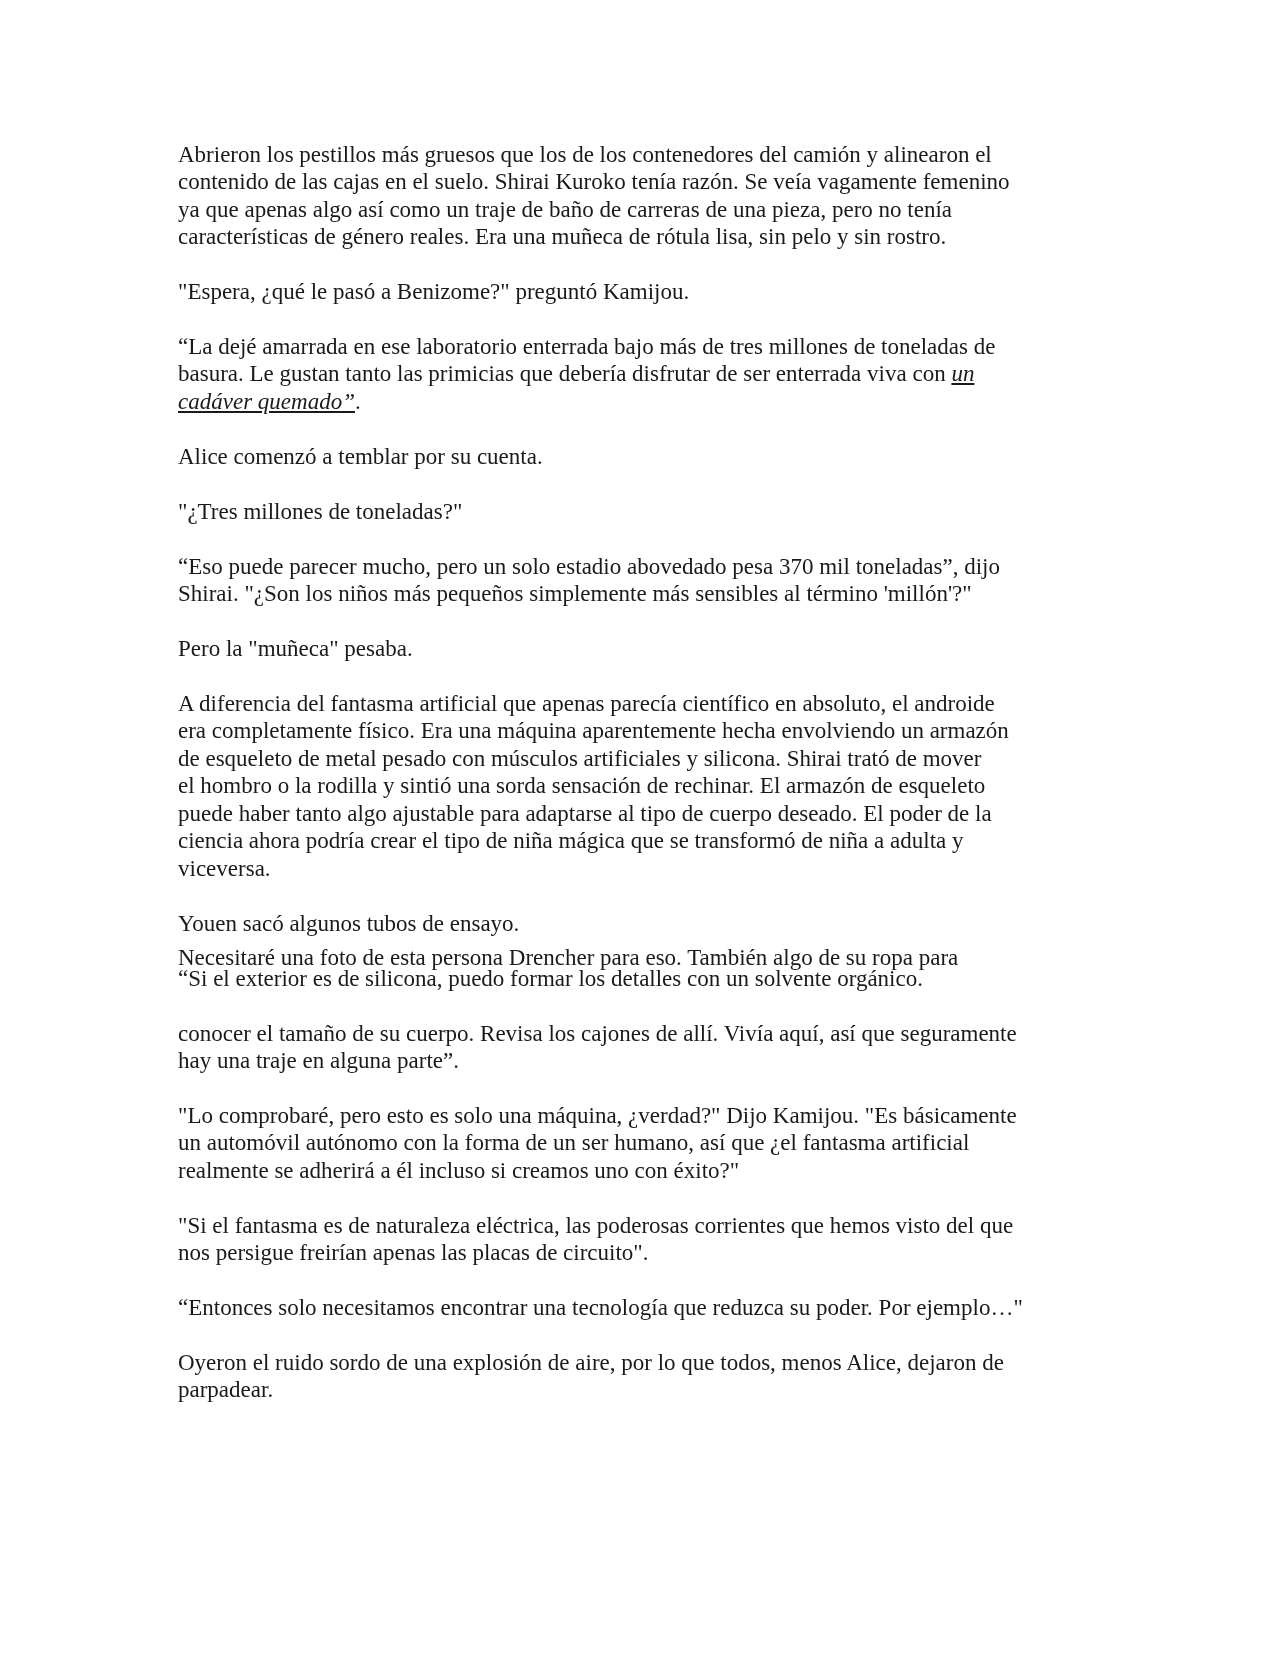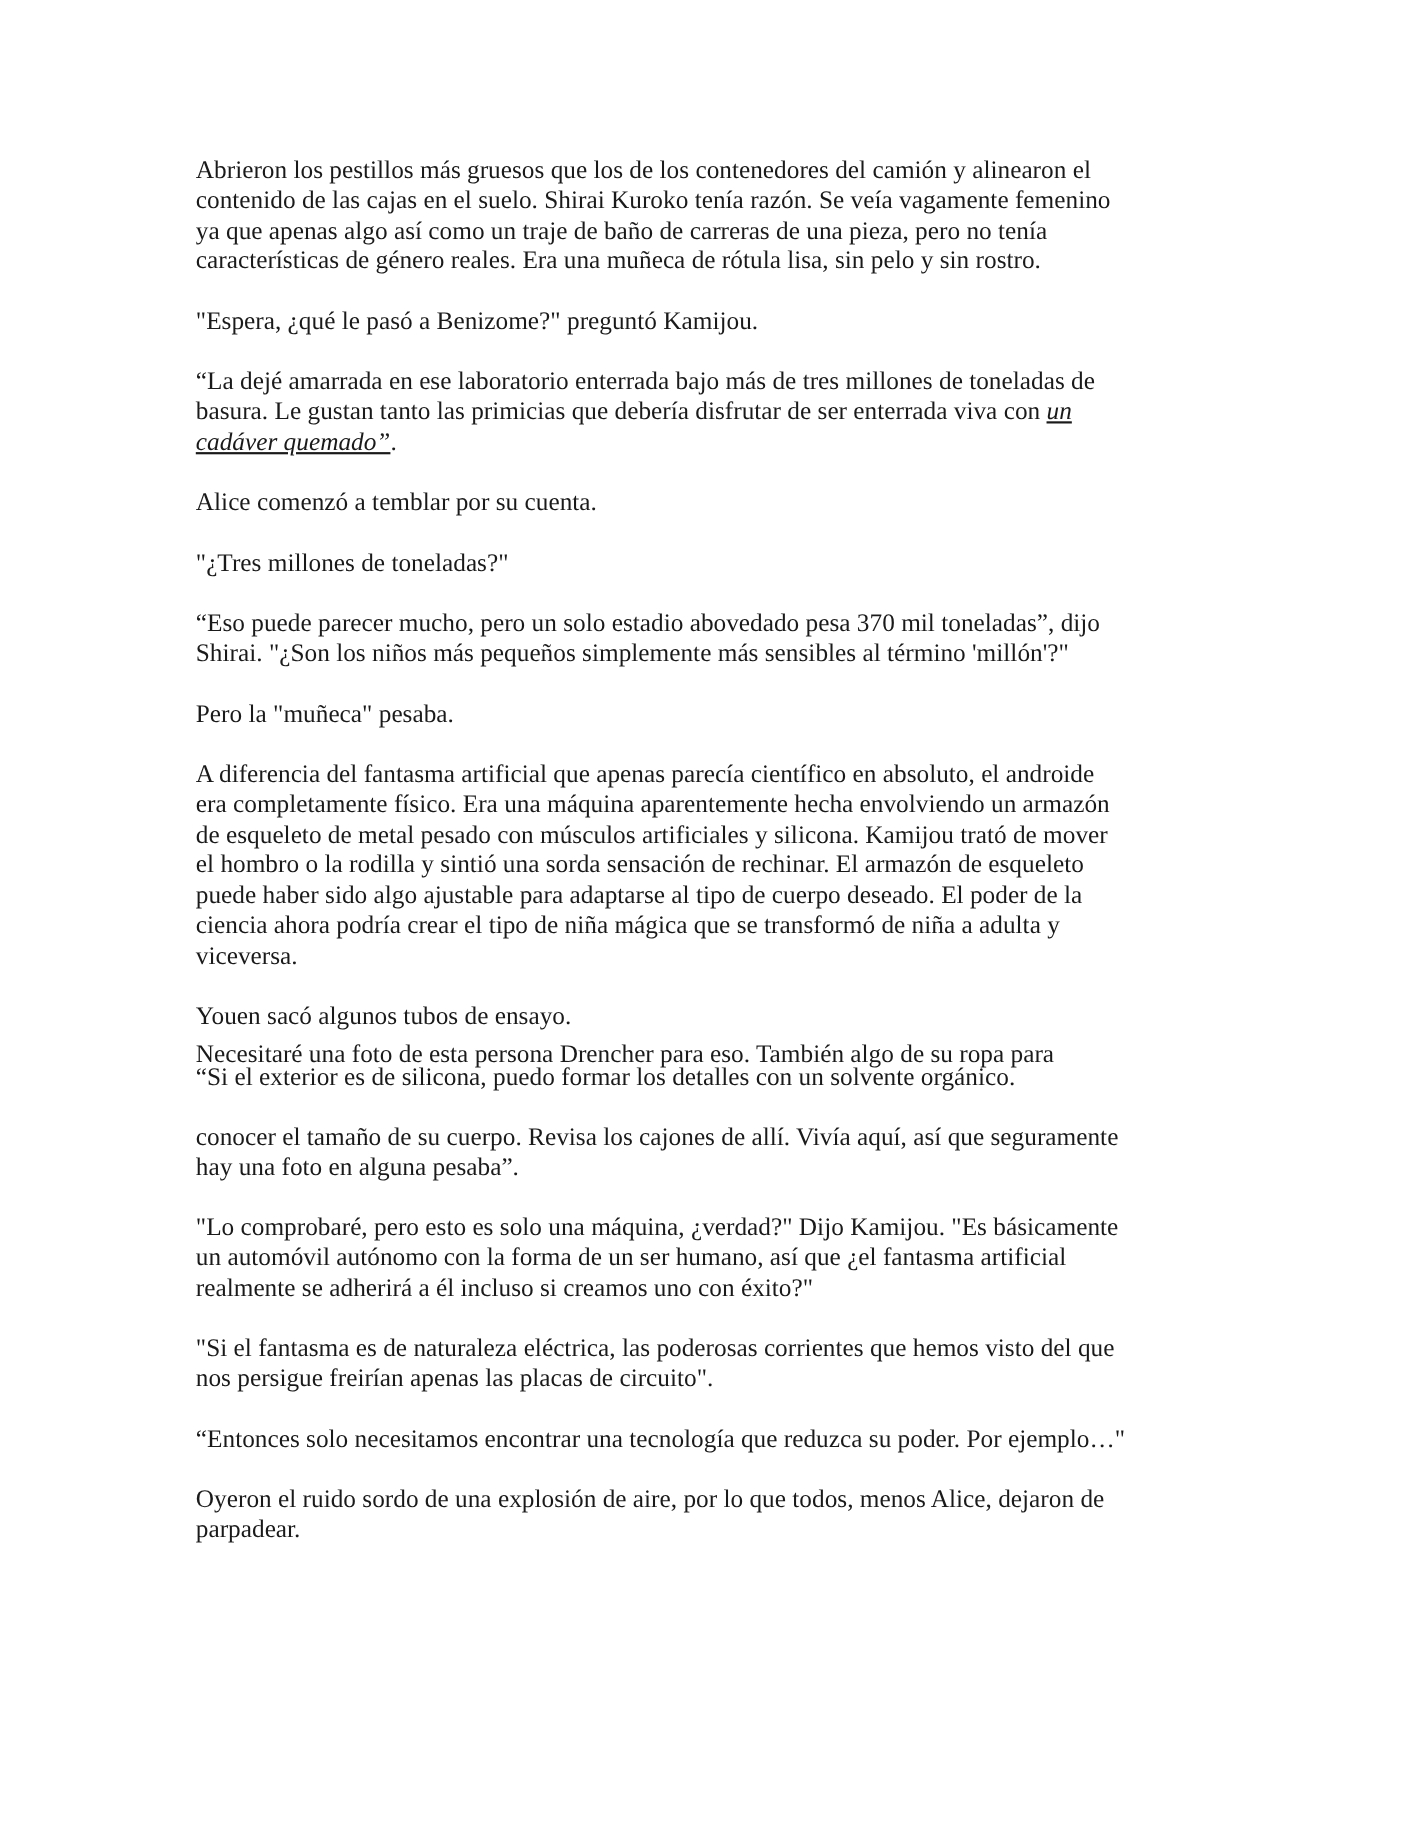--- a/index.html
+++ b/index.html
@@ -67,36 +67,36 @@
     <div class="line" style="top:580px">Shirai. "¿Son los niños más pequeños simplemente más sensibles al término 'millón'?"</div>
   </div>
 
   <div>
     <div class="line" style="top:635px">Pero la "muñeca" pesaba.</div>
   </div>
 
   <div>
     <div class="line" style="top:690px">A diferencia del fantasma artificial que apenas parecía científico en absoluto, el androide</div>
     <div class="line" style="top:717px">era completamente físico. Era una máquina aparentemente hecha envolviendo un armazón</div>
-    <div class="line" style="top:745px">de esqueleto de metal pesado con músculos artificiales y silicona. Kamijou trató de mover</div>
+    <div class="line" style="top:745px">de esqueleto de metal pesado con músculos artificiales y silicona. Shirai trató de mover</div>
     <div class="line" style="top:772px">el hombro o la rodilla y sintió una sorda sensación de rechinar. El armazón de esqueleto</div>
-    <div class="line" style="top:800px">puede haber sido algo ajustable para adaptarse al tipo de cuerpo deseado. El poder de la</div>
+    <div class="line" style="top:800px">puede haber tanto algo ajustable para adaptarse al tipo de cuerpo deseado. El poder de la</div>
     <div class="line" style="top:827px">ciencia ahora podría crear el tipo de niña mágica que se transformó de niña a adulta y</div>
     <div class="line" style="top:855px">viceversa.</div>
   </div>
 
   <div>
     <div class="line" style="top:910px">Youen sacó algunos tubos de ensayo.</div>
   </div>
 
   <div>
     <div class="line" style="top:965px">“Si el exterior es de silicona, puedo formar los detalles con un solvente orgánico.</div>
     <div class="line" style="top:944px">Necesitaré una foto de esta persona Drencher para eso. También algo de su ropa para</div>
     <div class="line" style="top:1020px">conocer el tamaño de su cuerpo. Revisa los cajones de allí. Vivía aquí, así que seguramente</div>
-    <div class="line" style="top:1047px">hay una foto en alguna pesaba”.</div>
+    <div class="line" style="top:1047px">hay una traje en alguna parte”.</div>
   </div>
 
   <div>
     <div class="line" style="top:1102px">"Lo comprobaré, pero esto es solo una máquina, ¿verdad?" Dijo Kamijou. "Es básicamente</div>
     <div class="line" style="top:1129px">un automóvil autónomo con la forma de un ser humano, así que ¿el fantasma artificial</div>
     <div class="line" style="top:1157px">realmente se adherirá a él incluso si creamos uno con éxito?"</div>
   </div>
 
   <div>
     <div class="line" style="top:1212px">"Si el fantasma es de naturaleza eléctrica, las poderosas corrientes que hemos visto del que</div>

